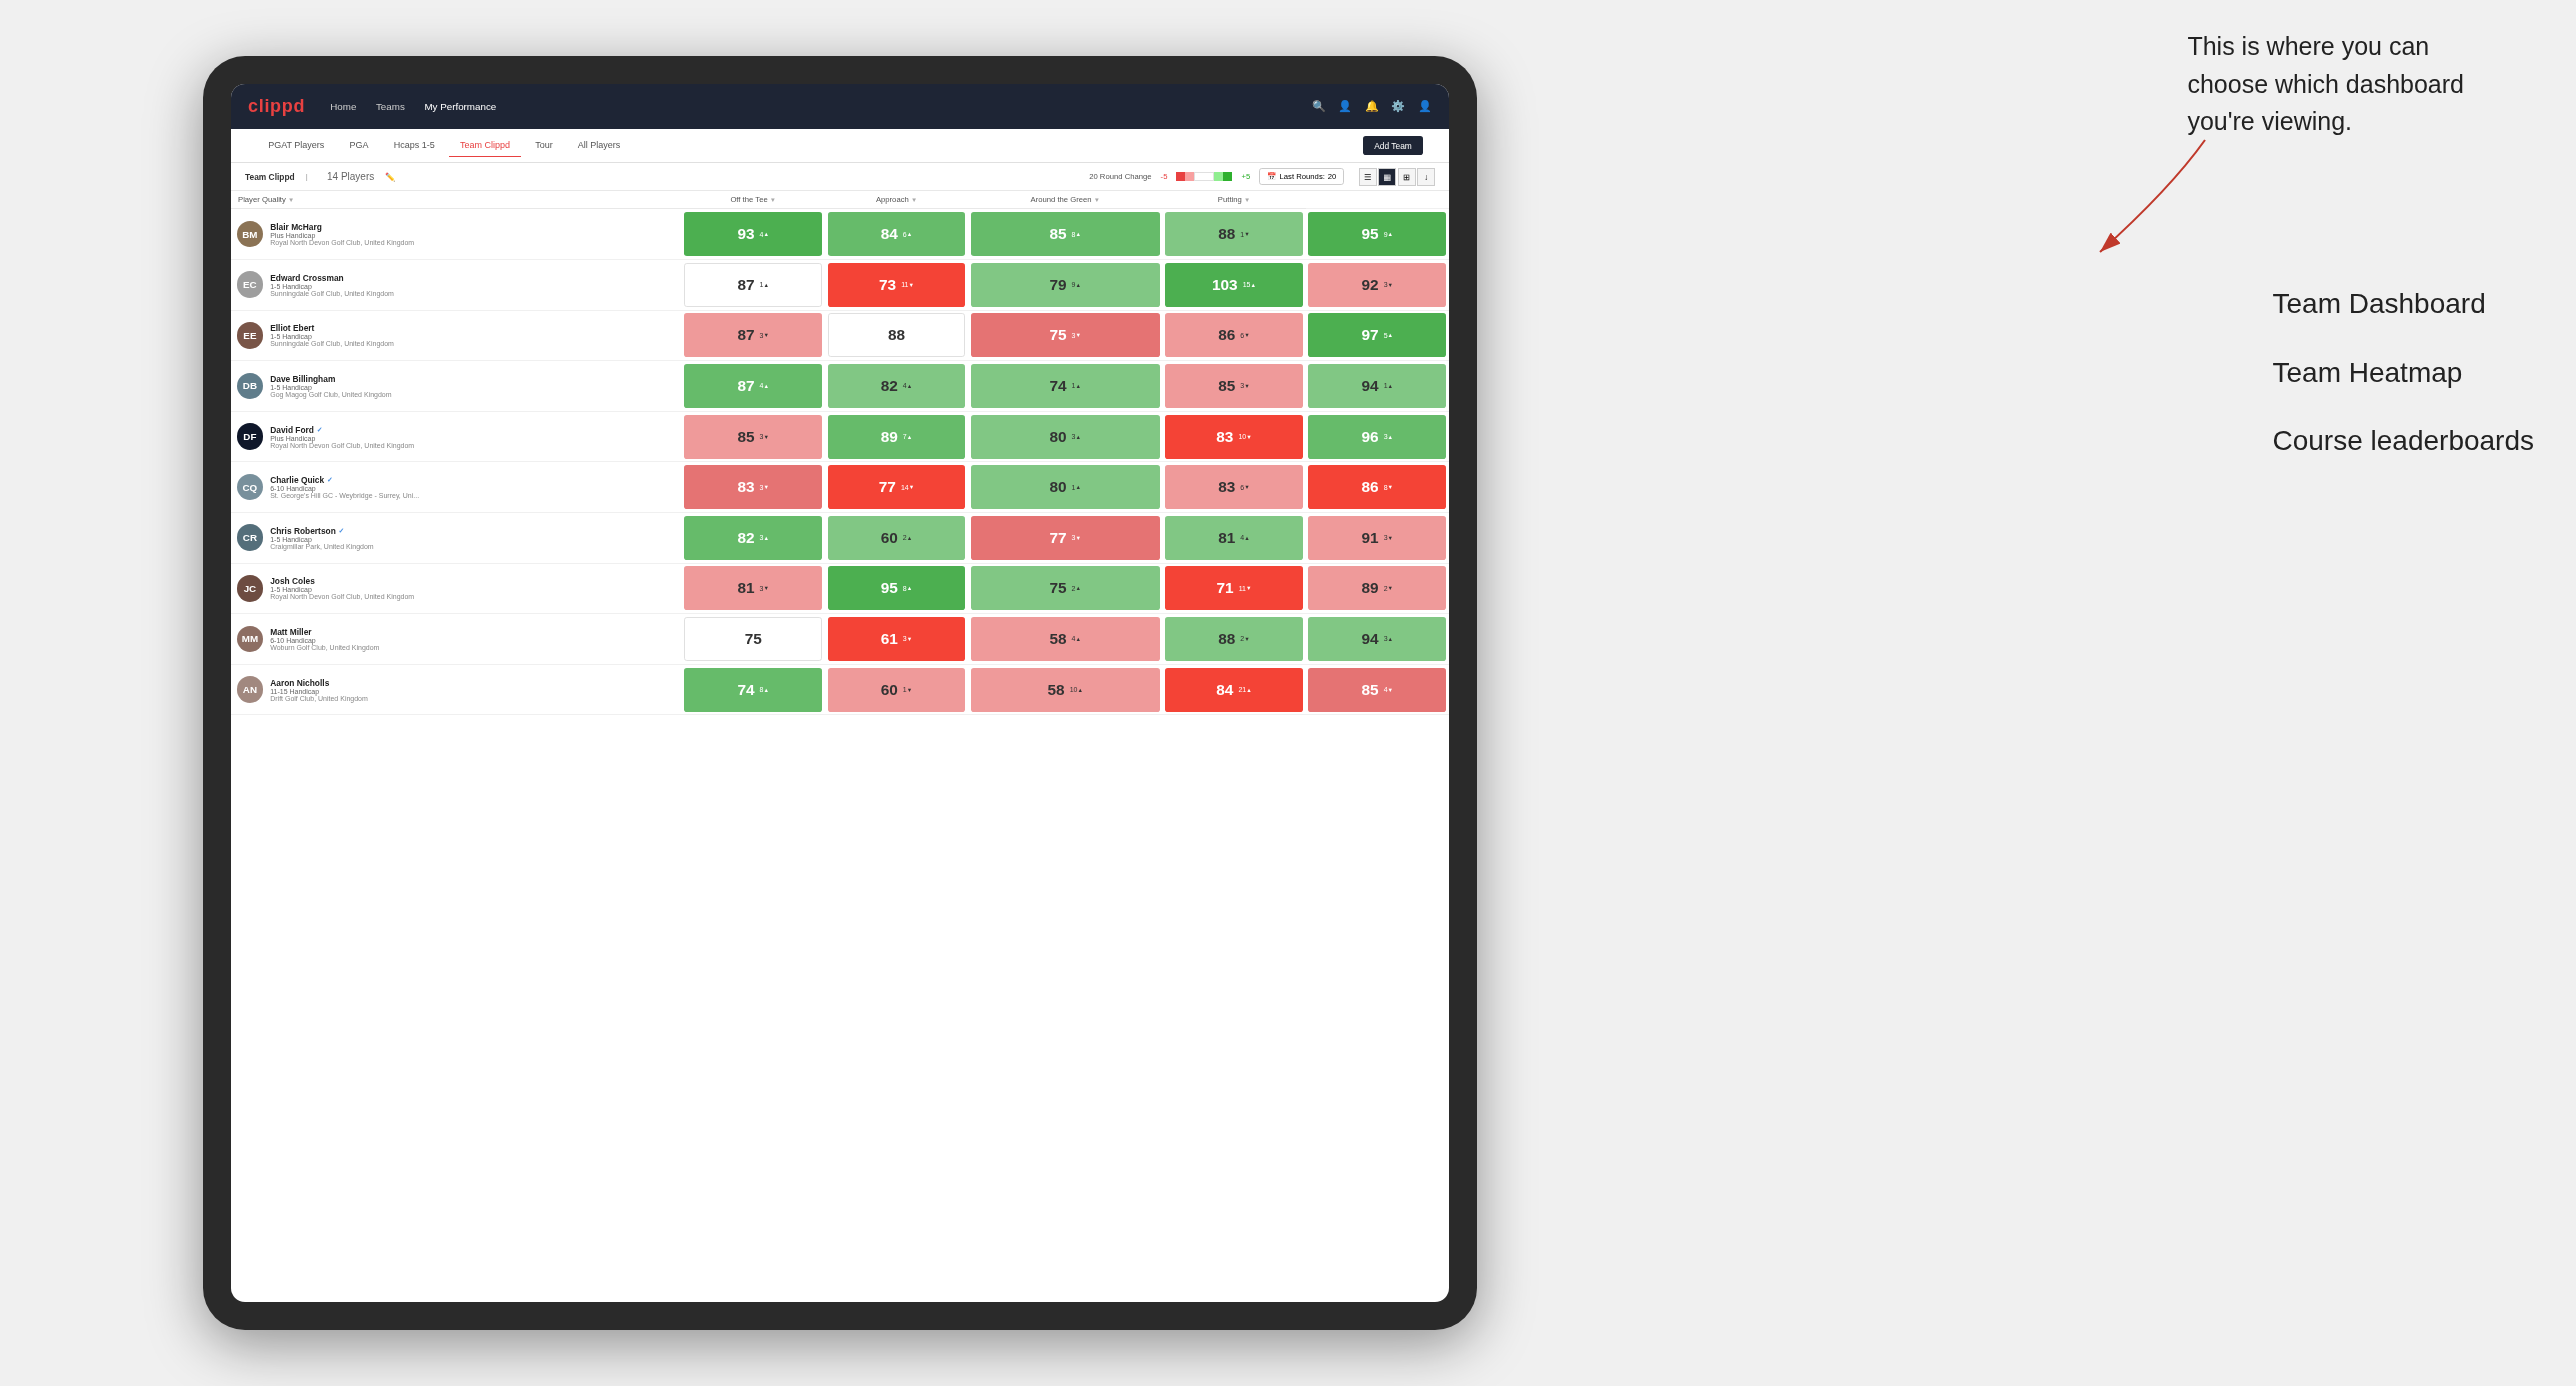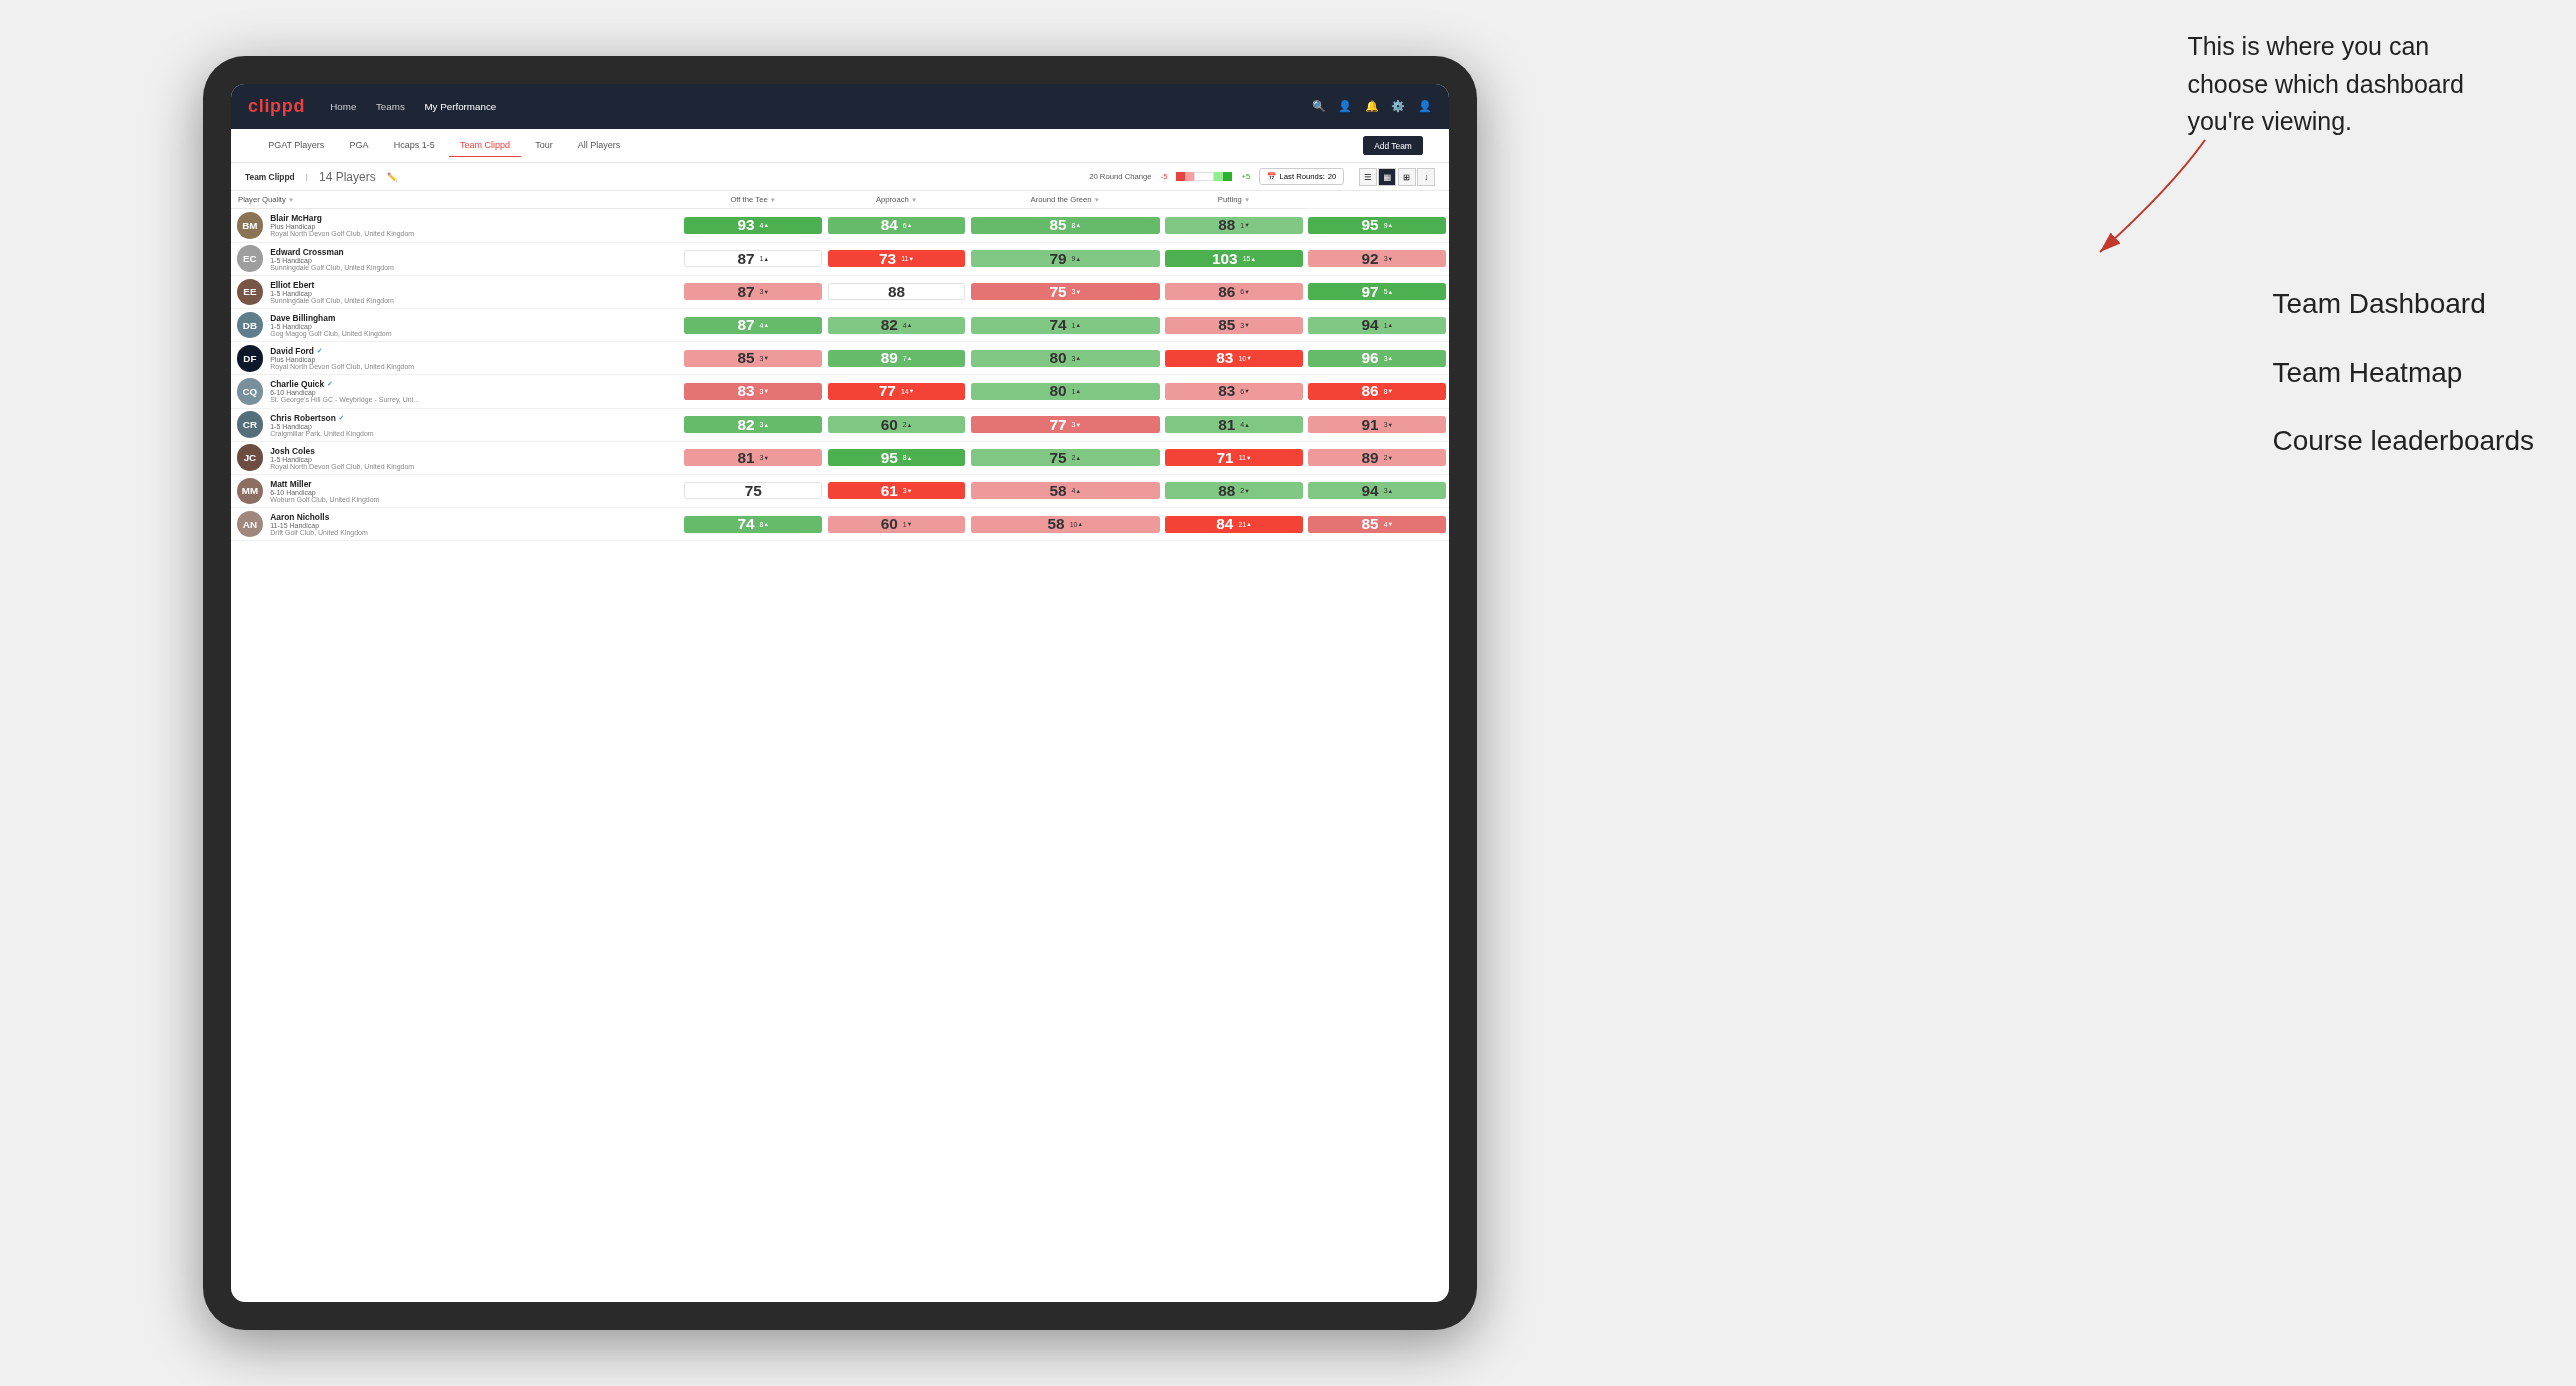--- a/index.html
+++ b/index.html
@@ -159,22 +159,23 @@
       border-bottom: 0.7px solid #e8e8e8;
       flex-shrink: 0;
       gap: 11.2px;
     }
     .team-name {
       font-size: 8.4px;
       font-weight: 600;
       color: #333;
     }
     .team-count {
-      font-size: 12px;
+      font-size: 10px;
       color: #666;
+      margin-left: 8px;
     }
     .edit-icon {
       color: #999;
       font-size: 8.4px;
       cursor: pointer;
     }
     .round-change {
       margin-left: auto;
       display: flex;
       align-items: center;
@@ -299,21 +300,21 @@
 
     .score-cell {
       text-align: center;
       padding: 2.8px;
     }
     .score-box {
       display: flex;
       align-items: center;
       justify-content: center;
       border-radius: 2.8px;
-      height: 17px;
+      height: 44px;
       min-width: 56px;
       font-size: 15.4px;
       font-weight: 700;
       gap: 5px;
     }
     .score-main {
       font-size: 15.4px;
       font-weight: 700;
     }
     .score-delta {

